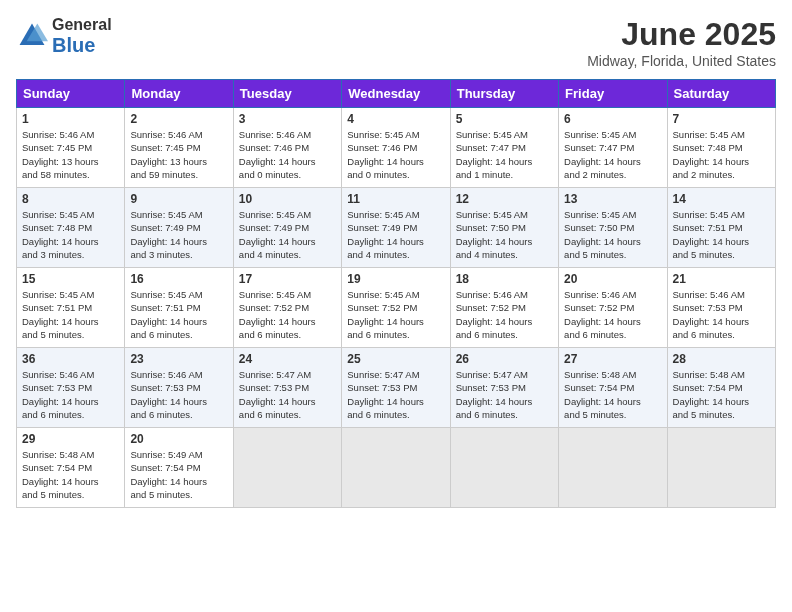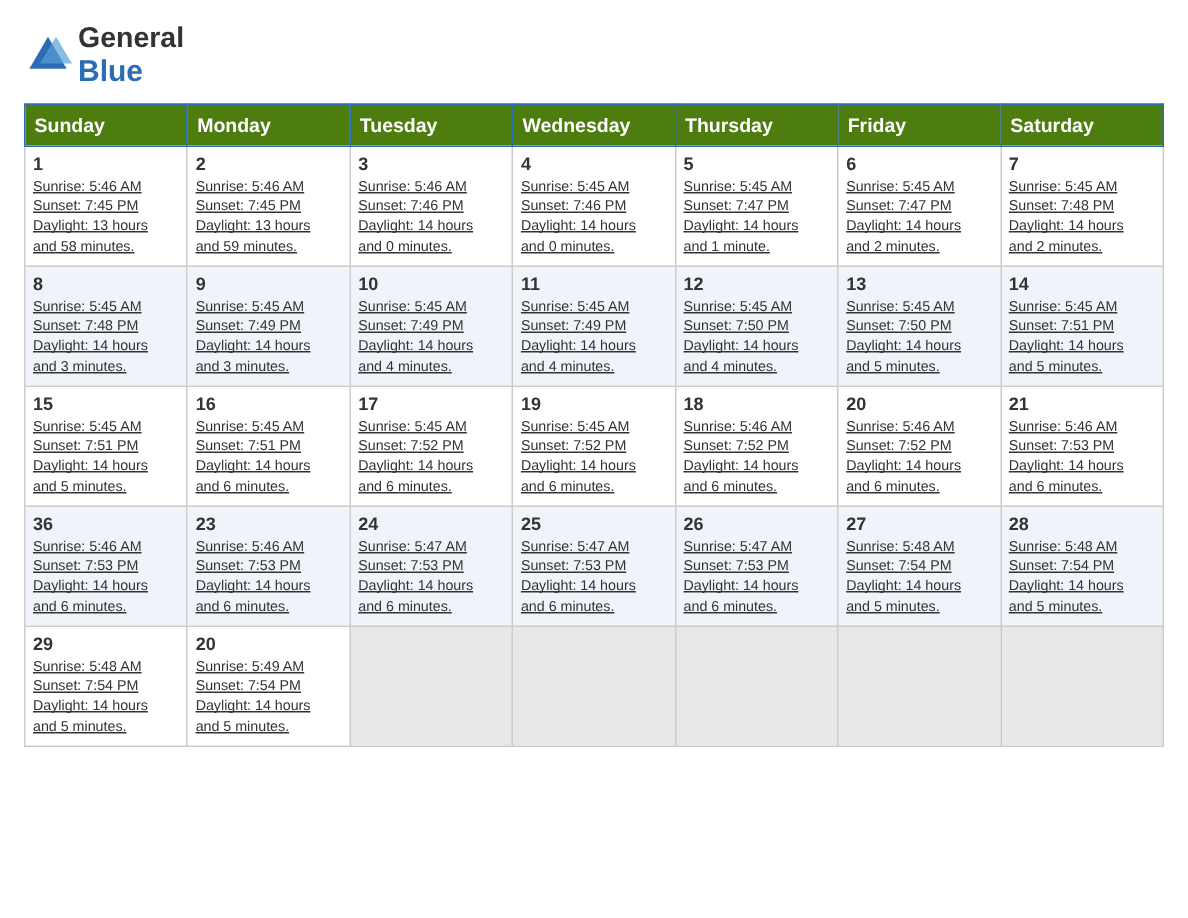--- a/index.html
+++ b/index.html
@@ -20,21 +20,21 @@
       display: flex;
       align-items: center;
       gap: 4px;
     }
     .logo-text {
       display: flex;
       flex-direction: column;
       line-height: 1.1;
     }
     .logo-general {
-      font-size: 19px;
+      font-size: 16px;
       font-weight: bold;
       color: #333;
     }
     .logo-blue {
       font-size: 20px;
       font-weight: bold;
       color: #2a6db5;
     }
     .logo-icon {
       width: 32px;
@@ -51,21 +51,21 @@
     .location {
       font-size: 14px;
       color: #555;
     }
     .calendar-table {
       width: 100%;
       border-collapse: collapse;
       border: 1px solid #ccc;
     }
     .calendar-table th {
-      background: #4d7c0f;
+      background: #6d28d9;
       color: #fff;
       font-size: 13px;
       font-weight: bold;
       padding: 6px 6px;
       text-align: left;
       border: 1px solid #2a6db5;
     }
     .calendar-table td {
       vertical-align: top;
       border: 1px solid #ccc;
@@ -84,40 +84,43 @@
     }
     .day-number {
       font-size: 12px;
       font-weight: bold;
       margin-bottom: 2px;
     }
     .day-info {
       font-size: 9.5px;
       line-height: 1.4;
       color: #333;
-      text-decoration: underline;
     }
     .empty-cell {
       background: #e8e8e8 !important;
     }
   </style>
 </head>
 <body>
 
 <div class="header">
   <div class="logo">
     <svg class="logo-icon" viewBox="0 0 36 36">
       <polygon points="18,4 32,28 4,28" fill="#2a6db5"></polygon>
       <polygon points="24,4 36,24 12,24" fill="#5a9fd4" opacity="0.7"></polygon>
     </svg>
     <div class="logo-text">
       <span class="logo-general">General</span>
       <span class="logo-blue">Blue</span>
     </div>
   </div>
+  <div class="title-block">
+    <div class="month-title">June 2025</div>
+    <div class="location">Midway, Florida, United States</div>
+  </div>
 </div>
 
 <table class="calendar-table">
   <thead>
     <tr>
     <th>Sunday</th>
         <th>Monday</th>
         <th>Tuesday</th>
         <th>Wednesday</th>
         <th>Thursday</th>

